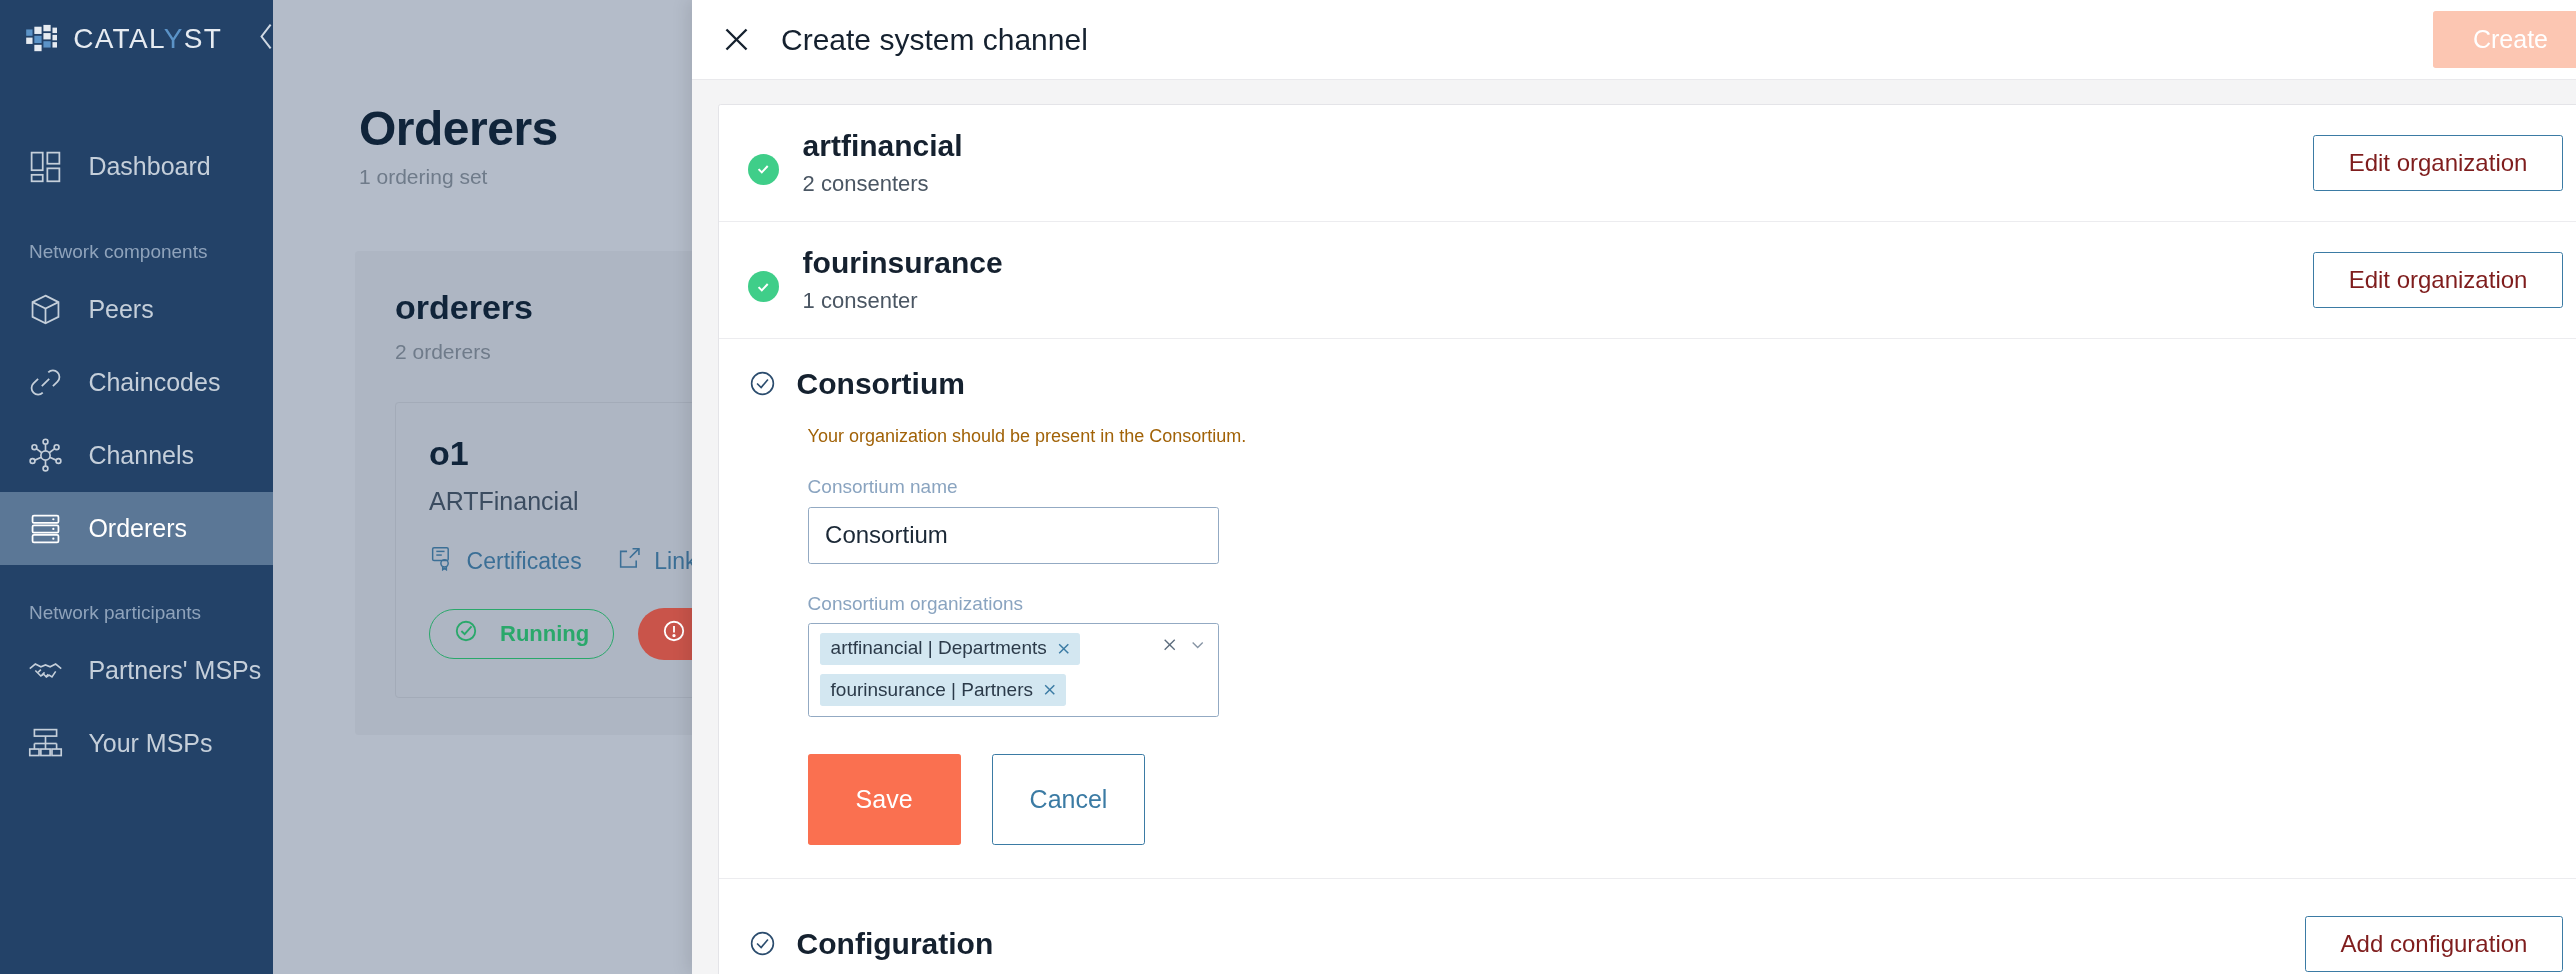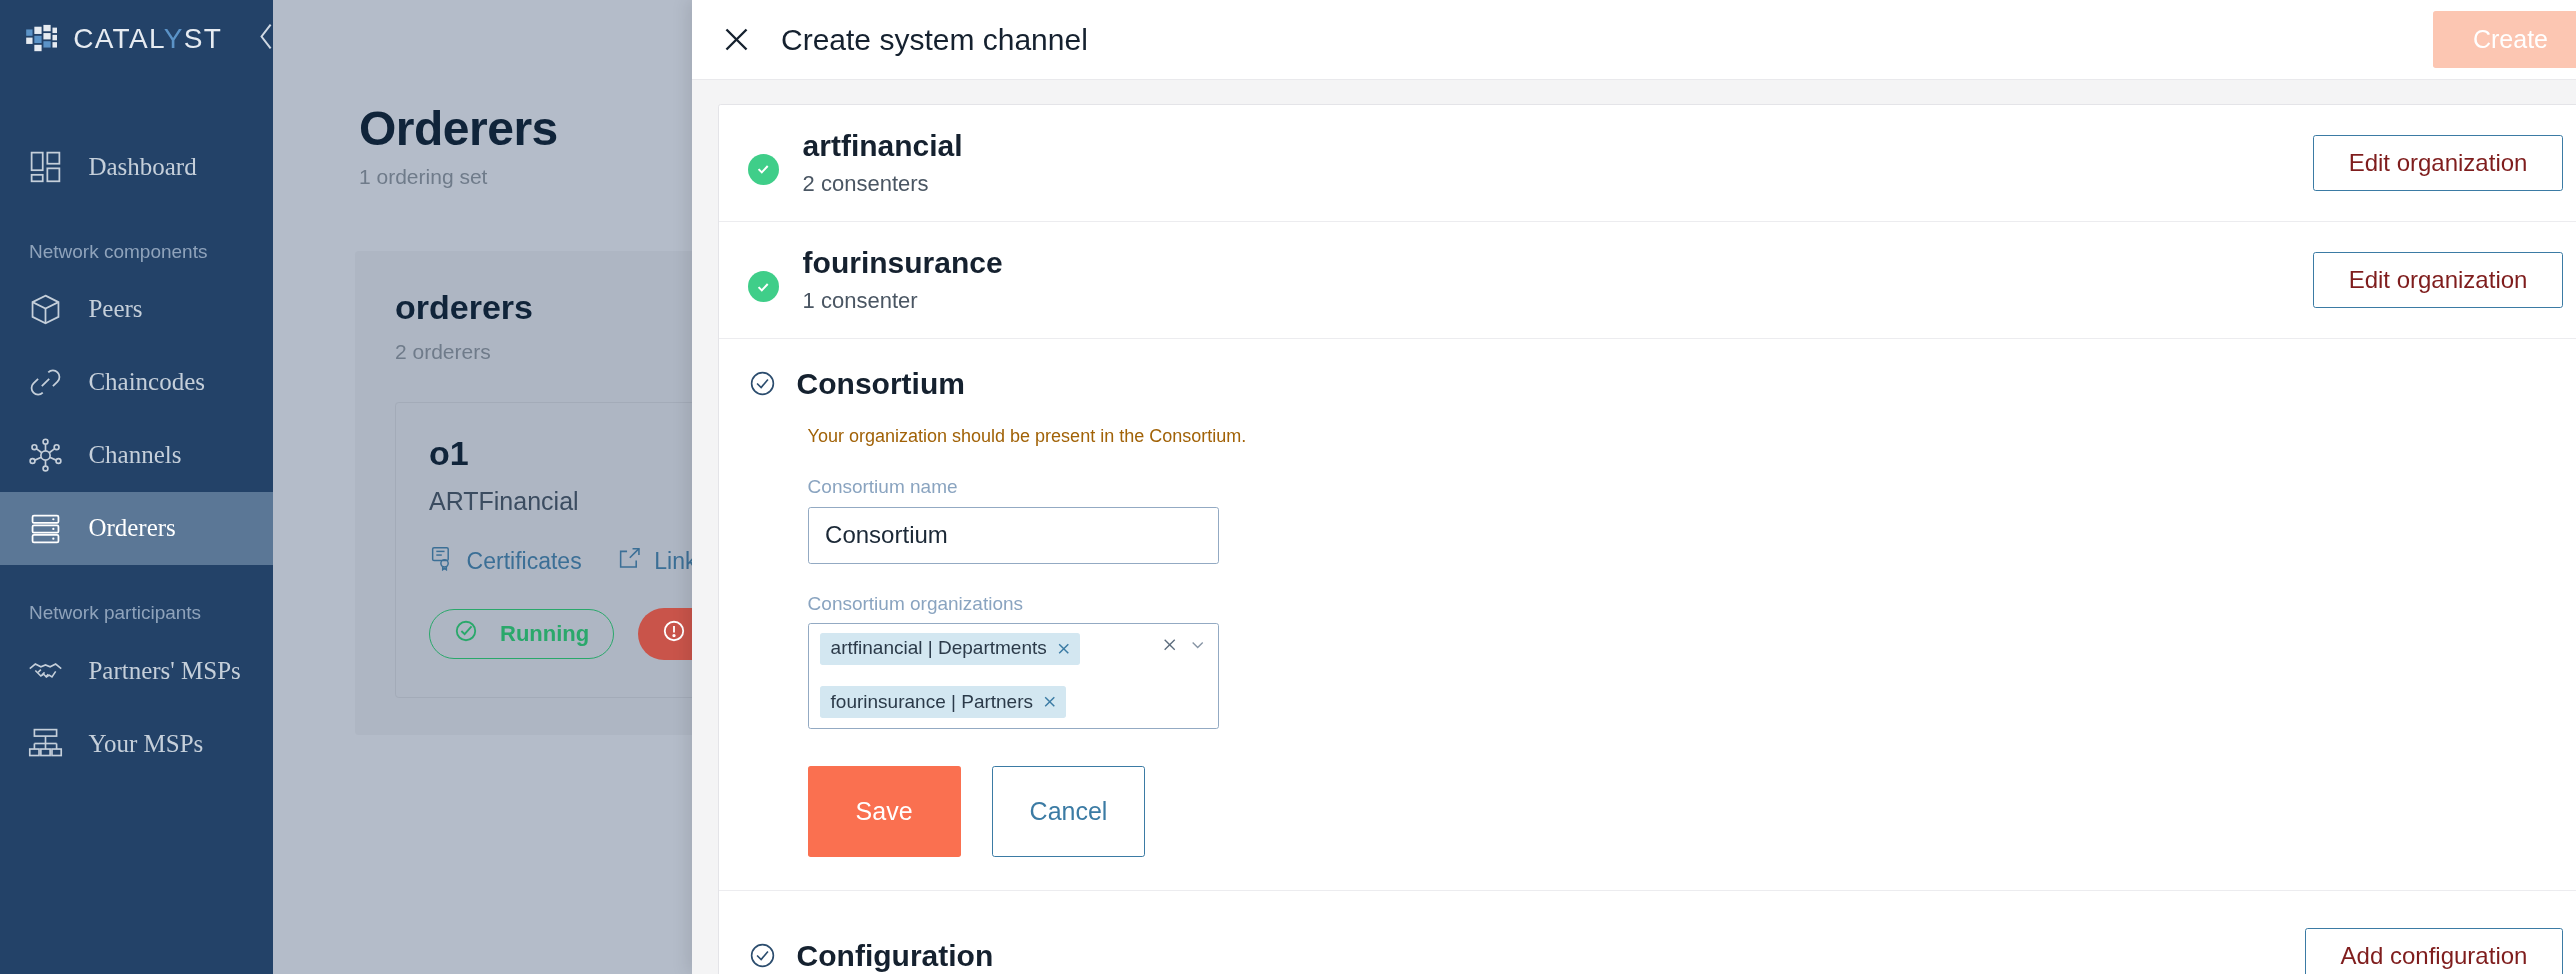--- a/index.html
+++ b/index.html
@@ -32,21 +32,20 @@
   .collapse-btn {
     margin-left: 20px; color: #cfd8e2; font-size: 27.4px;
     line-height: 1; cursor: pointer; font-weight: 300;
   }
 
   .nav-item {
     display: flex; align-items: center; gap: 24px;
     height: 73px; padding-left: 27.4px;
     color: #c5cfda; font-size: 25px; cursor: pointer;
     white-space: nowrap;
-    font-family: Liberation Serif, serif;
   }
   .nav-item.active { background: #5b7796; color: #ffffff; }
   .nav-icon { width: 37px; height: 37px; flex: none; display: block; }
   .nav-section {
     padding: 0 0 0 29px; margin-top: 33px; margin-bottom: 5.5px;
     font-size: 19px; color: #8fa3bb; height: 31px;
     display: flex; align-items: center; white-space: nowrap;
   }
   .nav-spacer-top { height: 53px; }
 
@@ -174,21 +173,21 @@
     padding: 0 16.5px; font-size: 24px; color: #1b2836;
     font-family: inherit; background: #ffffff;
   }
   .multiselect {
     width: 411px;
     border: 0.9px solid #93aac3; border-radius: 2.7px;
     padding: 9.1px 11px 10px 11px;
     display: flex; flex-wrap: wrap; align-items: flex-start;
     background: #ffffff; position: relative; min-height: 68px;
   }
-  .chips { display: flex; flex-direction: column; gap: 21px; }
+  .chips { display: flex; flex-direction: column; gap: 9px; }
   .chip {
     background: #d3e7f1; border-radius: 2.7px;
     padding: 4.6px 8.2px 5.5px 11px;
     display: inline-flex; align-items: center; gap: 9.1px;
     font-size: 19px; color: #2b3a49; white-space: nowrap;
     align-self: flex-start;
   }
   .chip-x { cursor: pointer; display: flex; }
   .ms-controls {
     position: absolute; right: 11px; top: 12px;

